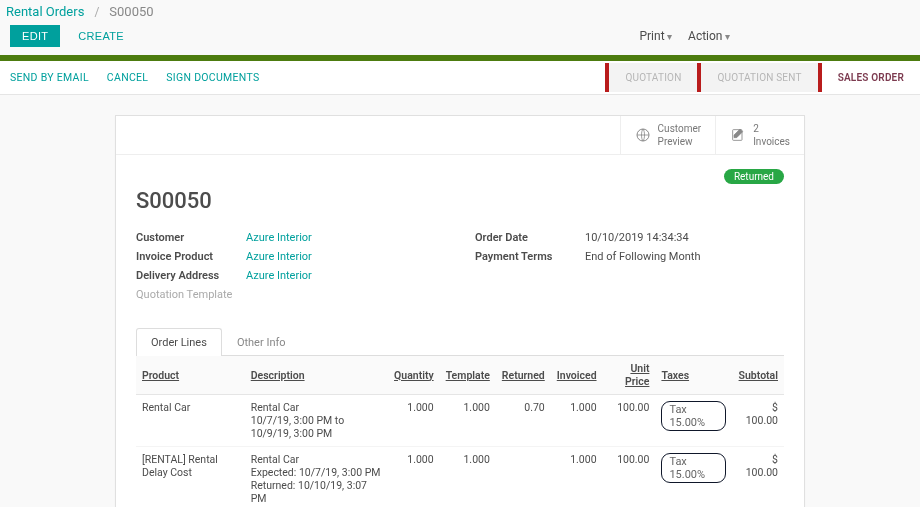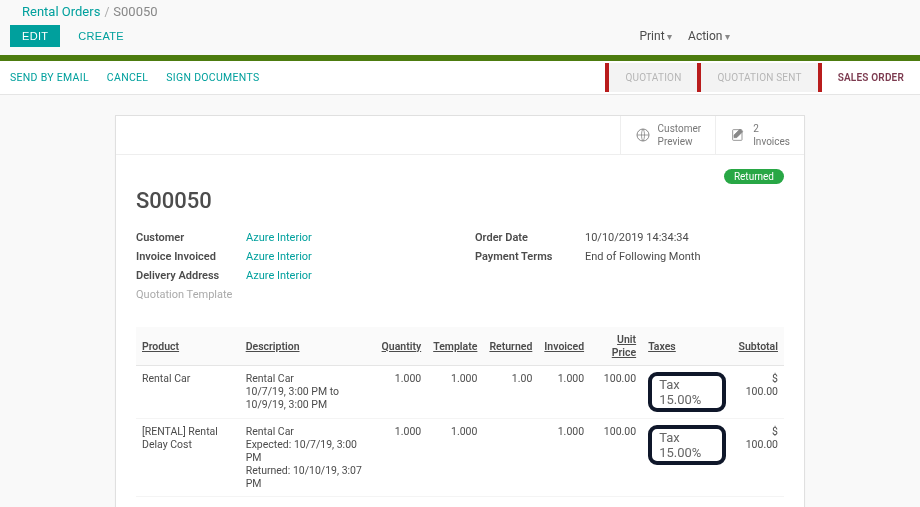--- a/index.html
+++ b/index.html
@@ -1,17 +1,17 @@
 <!DOCTYPE html>
 <html><head>
 <meta charset="utf-8">
 <style>
 * { box-sizing: border-box; margin: 0; padding: 0; }
 body { font-family: -apple-system, BlinkMacSystemFont, "Segoe UI", Roboto, Arial, sans-serif; font-size: 12px; color: #4c4c4c; background: #f9f9f9; }
-.breadcrumb { padding: 4px 22px; display: flex; align-items: center; gap: 4px; }
+.breadcrumb { padding: 4px 6px; display: flex; align-items: center; gap: 10px; }
 .breadcrumb a { color: #00A09D; text-decoration: none; font-size: 13px; }
 .breadcrumb .sep { color: #aaa; }
 .breadcrumb .cur { color: #888; font-size: 13px; }
 .controlbar { display: flex; justify-content: space-between; align-items: center; padding: 2px 10px 8px; border-bottom: 6px solid #4d7c0f; }
 .left-buttons { display: flex; align-items: center; gap: 10px; }
 .btn-edit { background: #00A09D; color: #fff; border: none; padding: 5px 12px; font-size: 11px; letter-spacing: 0.3px; cursor: pointer; }
 .btn-create { background: none; color: #00A09D; border: none; padding: 5px 8px; font-size: 11px; letter-spacing: 0.3px; cursor: pointer; }
 .right-actions { display: flex; gap: 16px; padding-right: 180px; }
 .dd { color: #4c4c4c; font-size: 12px; cursor: pointer; }
 .dd::after { content: " ▾"; font-size: 10px; color: #888; }
@@ -38,21 +38,21 @@
 .field-val { flex: 1; color: #4c4c4c; }
 .field-val a { color: #00A09D; text-decoration: none; }
 .field-row.muted .field-label { color: #aaa; font-weight: 400; }
 .tabs { display: flex; border-bottom: 1px solid #ddd; margin-bottom: 0; }
 .tab { padding: 7px 14px; font-size: 11px; color: #888; border: 1px solid transparent; border-bottom: none; cursor: pointer; position: relative; top: 1px; }
 .tab.active { color: #4c4c4c; border-color: #ddd; background: #fff; border-radius: 3px 3px 0 0; }
 table.lines { width: 100%; border-collapse: collapse; font-size: 10.5px; }
 table.lines th { text-align: left; padding: 6px 6px; font-weight: 600; color: #4c4c4c; border-bottom: 1px solid #e5e5e5; background: #fafafa; text-decoration: underline; }
 table.lines th.num, table.lines td.num { text-align: right; }
 table.lines td { padding: 6px 6px; vertical-align: top; border-bottom: 1px solid #f4f4f4; color: #4c4c4c; }
-.tax-badge { display: inline-block; border: 4px solid #0f172a; border-radius: 9px; padding: 1px 7px; font-size: 13px; color: #666; }
+.tax-badge { display: inline-block; border: 1px solid #0f172a; border-radius: 9px; padding: 1px 7px; font-size: 11px; color: #666; }
 .desc-sub { color: #4c4c4c; }
 .add-shipping { text-align: right; padding: 30px 6px 10px; }
 </style>
 </head>
 <body>
 
 <div class="breadcrumb">
   <a>Rental Orders</a>
   <span class="sep">/</span>
   <span class="cur">S00050</span>
@@ -113,21 +113,21 @@
         </div>
       <h1 class="order-name">S00050</h1>
 
       <div class="field-cols">
         <div class="field-col" id="left-fields">
             <div class="field-row">
               <div class="field-label">Customer</div>
               <div class="field-val"><a>Azure Interior</a></div>
             </div>
             <div class="field-row">
-              <div class="field-label">Invoice Invoiced</div>
+              <div class="field-label">Invoice Product</div>
               <div class="field-val"><a>Azure Interior</a></div>
             </div>
             <div class="field-row">
               <div class="field-label">Delivery Address</div>
               <div class="field-val"><a>Azure Interior</a></div>
             </div>
             <div class="field-row muted">
               <div class="field-label">Quotation Template</div>
               <div class="field-val"></div>
             </div>
@@ -137,20 +137,24 @@
               <div class="field-label">Order Date</div>
               <div class="field-val">10/10/2019 14:34:34</div>
             </div>
             <div class="field-row">
               <div class="field-label">Payment Terms</div>
               <div class="field-val">End of Following Month</div>
             </div>
           </div>
       </div>
 
+      <div class="tabs">
+        <div class="tab active">Order Lines</div>
+        <div class="tab">Other Info</div>
+      </div>
 
       <table class="lines">
         <thead>
             <tr id="header-row">
               <th>Product</th>
               <th>Description</th>
               <th class="num">Quantity</th>
               <th class="num">Template</th>
               <th class="num">Returned</th>
               <th class="num">Invoiced</th>
@@ -161,21 +165,21 @@
           </thead>
         <tbody id="lines-body">
             <tr>
               <td>Rental Car</td>
               <td>
                 <div class="desc-sub">Rental Car</div>
                 <div class="desc-sub">10/7/19, 3:00 PM to 10/9/19, 3:00 PM</div>
               </td>
               <td class="num">1.000</td>
               <td class="num">1.000</td>
-              <td class="num">1.00</td>
+              <td class="num">0.70</td>
               <td class="num">1.000</td>
               <td class="num">100.00</td>
               <td><span class="tax-badge">Tax 15.00%</span></td>
               <td class="num">$ 100.00</td>
             </tr>
             <tr>
               <td>[RENTAL] Rental Delay Cost</td>
               <td>
                 <div class="desc-sub">Rental Car</div>
                 <div class="desc-sub">Expected: 10/7/19, 3:00 PM</div>

